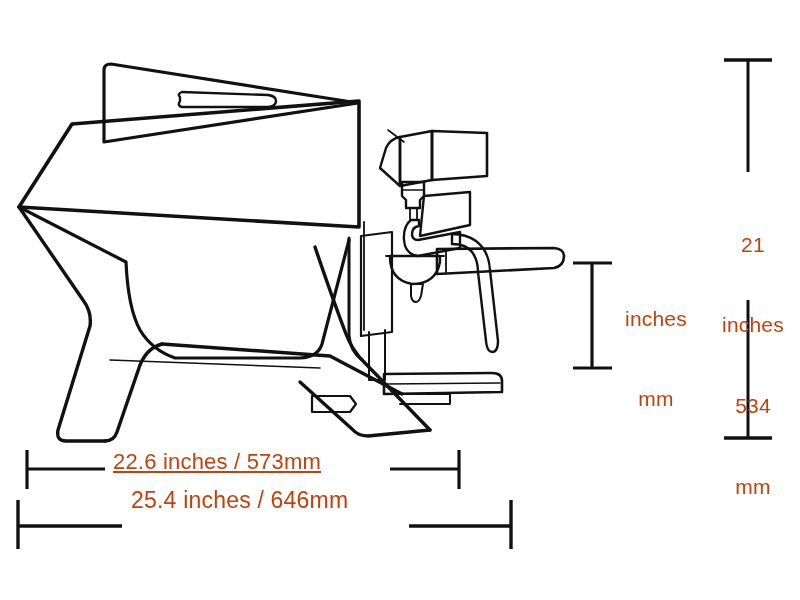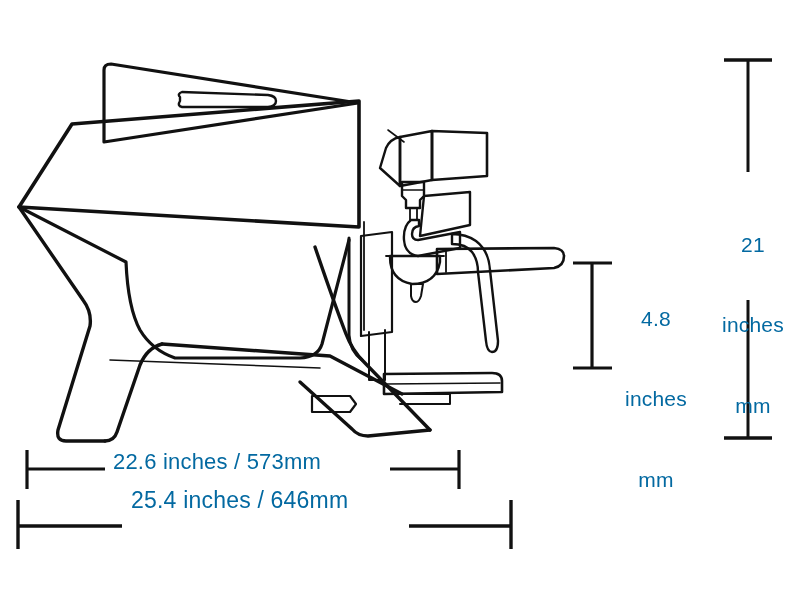--- a/index.html
+++ b/index.html
@@ -24,30 +24,31 @@
   #drawing {
     position: absolute;
     left: 0;
     top: 0;
     width: 800px;
     height: 600px;
   }
   .dim-label {
     position: absolute;
     font-family: "Liberation Sans", sans-serif;
-    color: #0369a1;
+    color: #c2410c;
     white-space: pre;
     line-height: 1.18;
     letter-spacing: 0.2px;
   }
   
   #label-width-inner {
     left: 113px;
     top: 449px;
     font-size: 22px;
+    text-decoration: underline;
   }
   #label-width-outer {
     left: 131px;
     top: 487px;
     font-size: 23px;
   }
   
   #label-height-group {
     left: 610px;
     top: 252px;
@@ -162,24 +163,24 @@
       <line x1="748" y1="60" x2="748" y2="172" stroke-width="3.0"></line>
       <line x1="748" y1="300" x2="748" y2="438" stroke-width="3.0"></line>
     </g>
   </svg>
 
   <div class="dim-label" id="label-width-inner">22.6 inches / 573mm</div>
 
   <div class="dim-label" id="label-width-outer">25.4 inches / 646mm</div>
 
   <div class="dim-label" id="label-height-group">
-    <span class="lbl-line">4.8</span>
     <span class="lbl-line">inches</span>
     <span class="lbl-line">mm</span>
   </div>
 
   <div class="dim-label" id="label-height-total">
     <span class="lbl-line">21</span>
     <span class="lbl-line">inches</span>
+    <span class="lbl-line">534</span>
     <span class="lbl-line">mm</span>
   </div>
 
 </div>
 
 </body></html>

